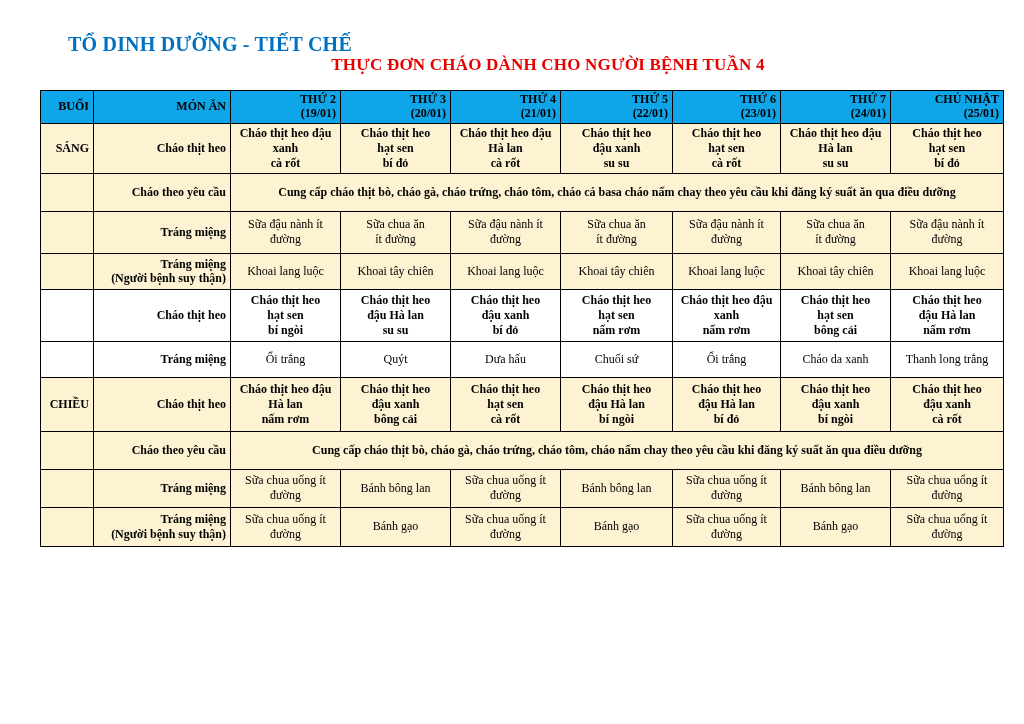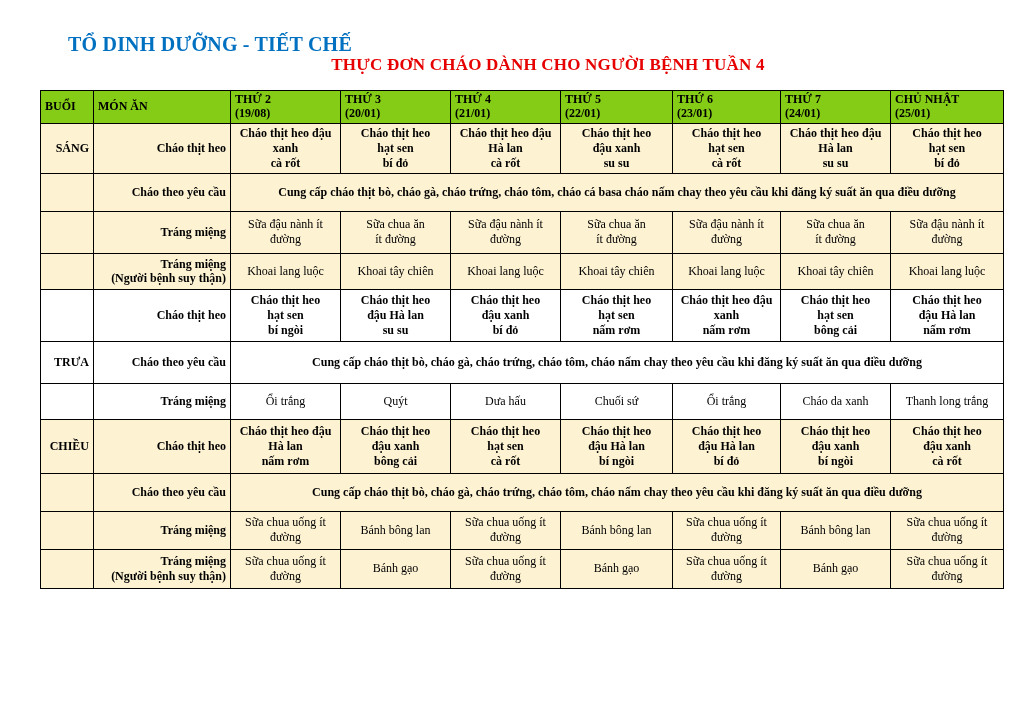--- a/index.html
+++ b/index.html
@@ -21,21 +21,21 @@
     border-collapse:collapse;table-layout:fixed;width:963px;
   }
   table.menu td,table.menu th{
     border:1px solid #000;
     vertical-align:middle;
     font-size:12px;
     padding:2px 4px;
     white-space:pre-line;
     overflow:hidden;
   }
-  th.hdr{font-size:13px;font-weight:bold;text-align:left;background:#84cc16;line-height:1.15;}
+  th.hdr{font-size:13px;font-weight:bold;text-align:right;background:#0ea5e9;line-height:1.15;}
   tr.cream td{background:#fdf2d2;}
   tr.white td{background:#ffffff;}
   td.buoi{text-align:right;font-weight:bold;font-size:13px;}
   td.mon{text-align:right;font-weight:bold;padding-right:7px;line-height:1.2;}
   td.day{text-align:center;line-height:1.25;margin-left:48px;}
   td.day.bold{font-weight:bold;}
   td.span-cell{text-align:center;font-weight:bold;}
 </style>
 </head>
 <body>
@@ -53,21 +53,21 @@
     <col style="width:112px">
       <col style="width:108px">
       <col style="width:110px">
       <col style="width:113px">
   </colgroup>
   <tbody>
     <tr style="height:30px">
       <th class="hdr">BUỔI</th>
       <th class="hdr">MÓN ĂN</th>
       <th class="hdr">THỨ 2
-(19/08)</th>
+(19/01)</th>
       <th class="hdr">THỨ 3
 (20/01)</th>
       <th class="hdr">THỨ 4
 (21/01)</th>
       <th class="hdr">THỨ 5
 (22/01)</th>
       <th class="hdr">THỨ 6
 (23/01)</th>
       <th class="hdr">THỨ 7
 (24/01)</th>
@@ -158,25 +158,20 @@
 xanh
 nấm rơm</td>
       <td class="day bold">Cháo thịt heo
 hạt sen
 bông cải</td>
       <td class="day bold">Cháo thịt heo
 đậu Hà lan
 nấm rơm</td>
     </tr>
 
-    <tr class="white" style="height:42px">
-      <td class="buoi">TRƯA</td>
-      <td class="mon">Cháo theo yêu cầu</td>
-      <td class="span-cell" colspan="7">Cung cấp cháo thịt bò, cháo gà, cháo trứng, cháo tôm, cháo nấm chay theo yêu cầu khi đăng ký suất ăn qua điều dưỡng</td>
-    </tr>
 
     <tr class="white" style="height:36px">
       <td class="buoi"></td>
       <td class="mon">Tráng miệng</td>
       <td class="day">Ổi trắng</td>
       <td class="day">Quýt</td>
       <td class="day">Dưa hấu</td>
       <td class="day">Chuối sứ</td>
       <td class="day">Ổi trắng</td>
       <td class="day">Cháo da xanh</td>

